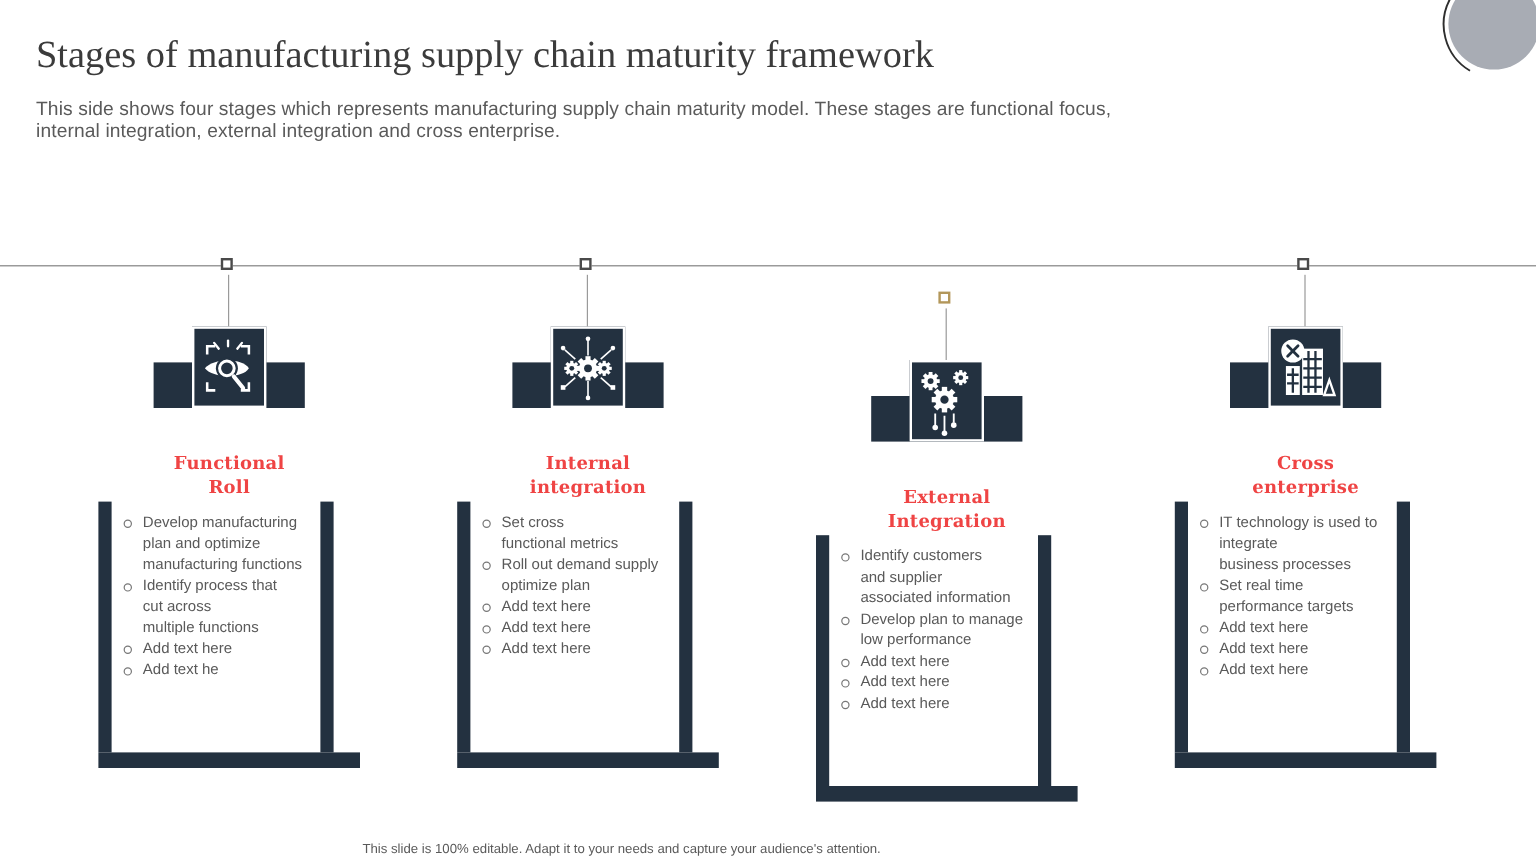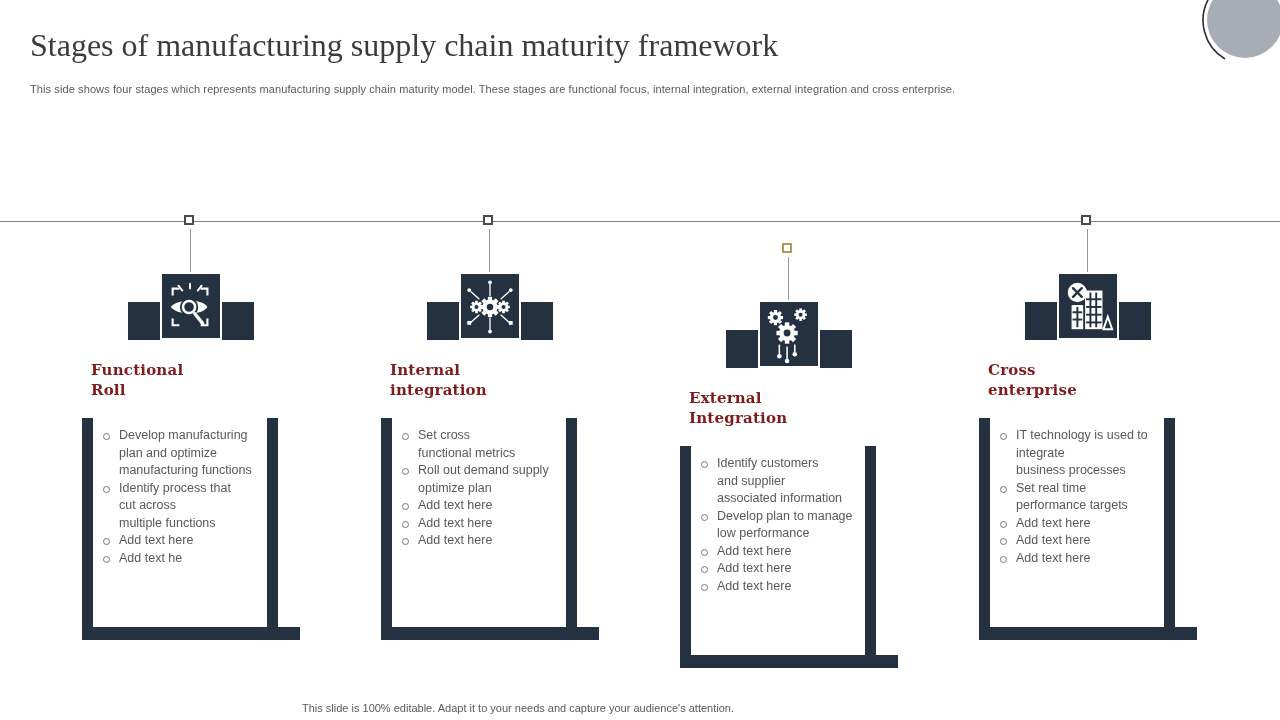--- a/index.html
+++ b/index.html
@@ -8,21 +8,21 @@
     position:relative; width:1280px; height:720px; background:#ffffff;
     font-family:"Liberation Sans", sans-serif; overflow:hidden;
   }
   .title {
     position:absolute; left:30px; top:27px; width:1020px;
     font-family:"Liberation Serif", serif; font-weight:400;
     font-size:32px; line-height:1.15; color:#3b3b3b;
   }
   .subtitle {
     position:absolute; left:30px; top:83px; width:940px;
-    font-size:11px; color:#5a5a5a; letter-spacing:.1px;
+    font-size:16px; color:#5a5a5a; letter-spacing:.1px;
   }
   .deco { position:absolute; top:0; right:0; }
   .timeline {
     position:absolute; left:0; top:221px; width:1280px; height:1px;
     background:#828282;
   }
   .stage { position:absolute; top:0; width:218px; height:720px; }
   .stage:nth-of-type(1){ left:82px; }
   .stage:nth-of-type(2){ left:381px; }
   .stage:nth-of-type(3){ left:680px;margin-top:28px; }
@@ -39,23 +39,23 @@
   .pedestal {
     position:absolute; left:46px; top:302px; width:126px; height:38px;
     background:#233140; z-index:1;
   }
   .tile {
     position:absolute; left:78px; top:272px; width:62px; height:68px;
     background:#233140; border:2px solid #ffffff; z-index:2;
     display:flex; align-items:center; justify-content:center;
   }
   .stage-title {
-    position:absolute; left:9px; top:360px; width:200px; 
+    position:absolute; left:9px; top:376px; width:200px; text-align:center;
     font-family:"DejaVu Serif", serif; font-weight:bold; font-size:15px;
-    line-height:20px; color:#7f1d1d; letter-spacing:.2px;
+    line-height:20px; color:#ef4444; letter-spacing:.2px;
   }
   .panel { position:absolute; left:0; top:418px; width:196px; height:222px; }
   .bar-left  { position:absolute; left:0;  top:0; width:11px; height:209px; background:#233140; }
   .bar-right { position:absolute; right:0; top:0; width:11px; height:209px; background:#233140; }
   .bar-bottom{ position:absolute; left:0; bottom:0; width:218px; height:13px; background:#233140; }
   .items {
     position:absolute; left:19px; top:9px; right:12px;
     list-style:none;
   }
   .items li {

